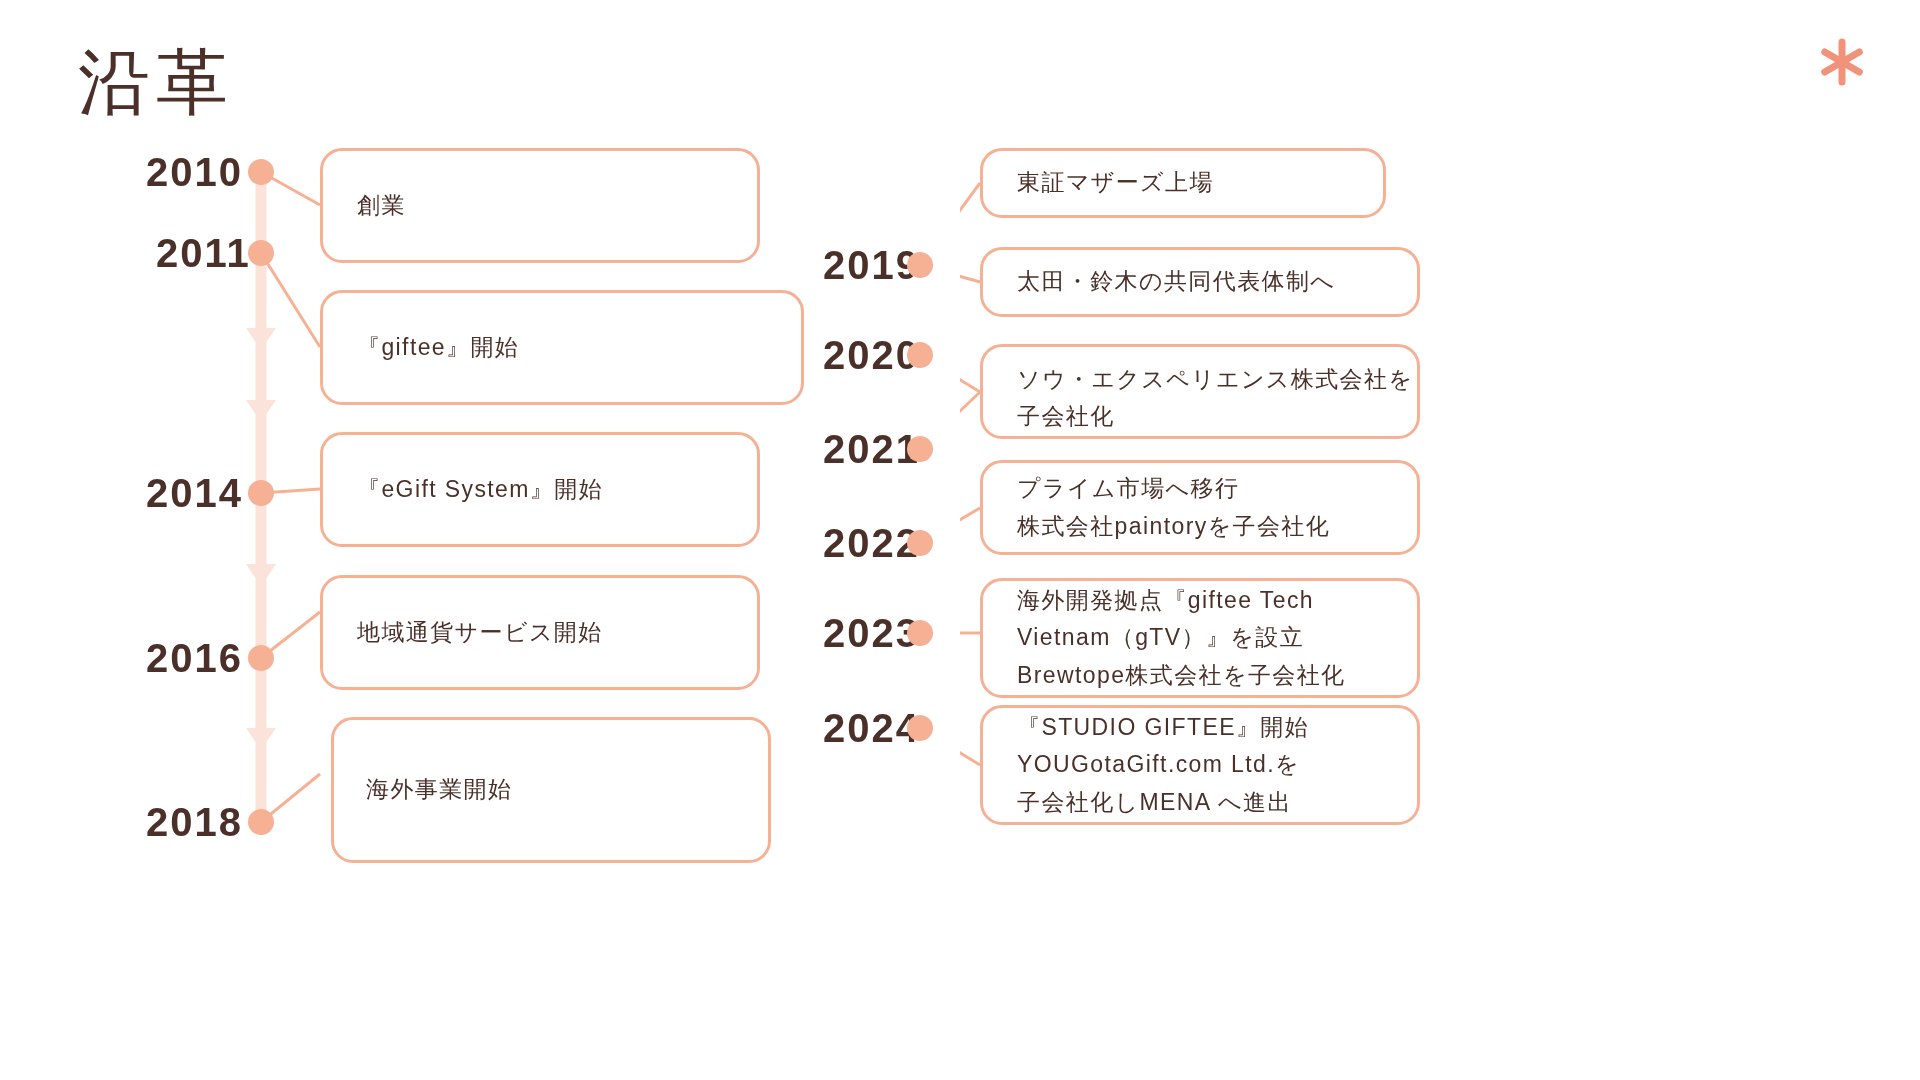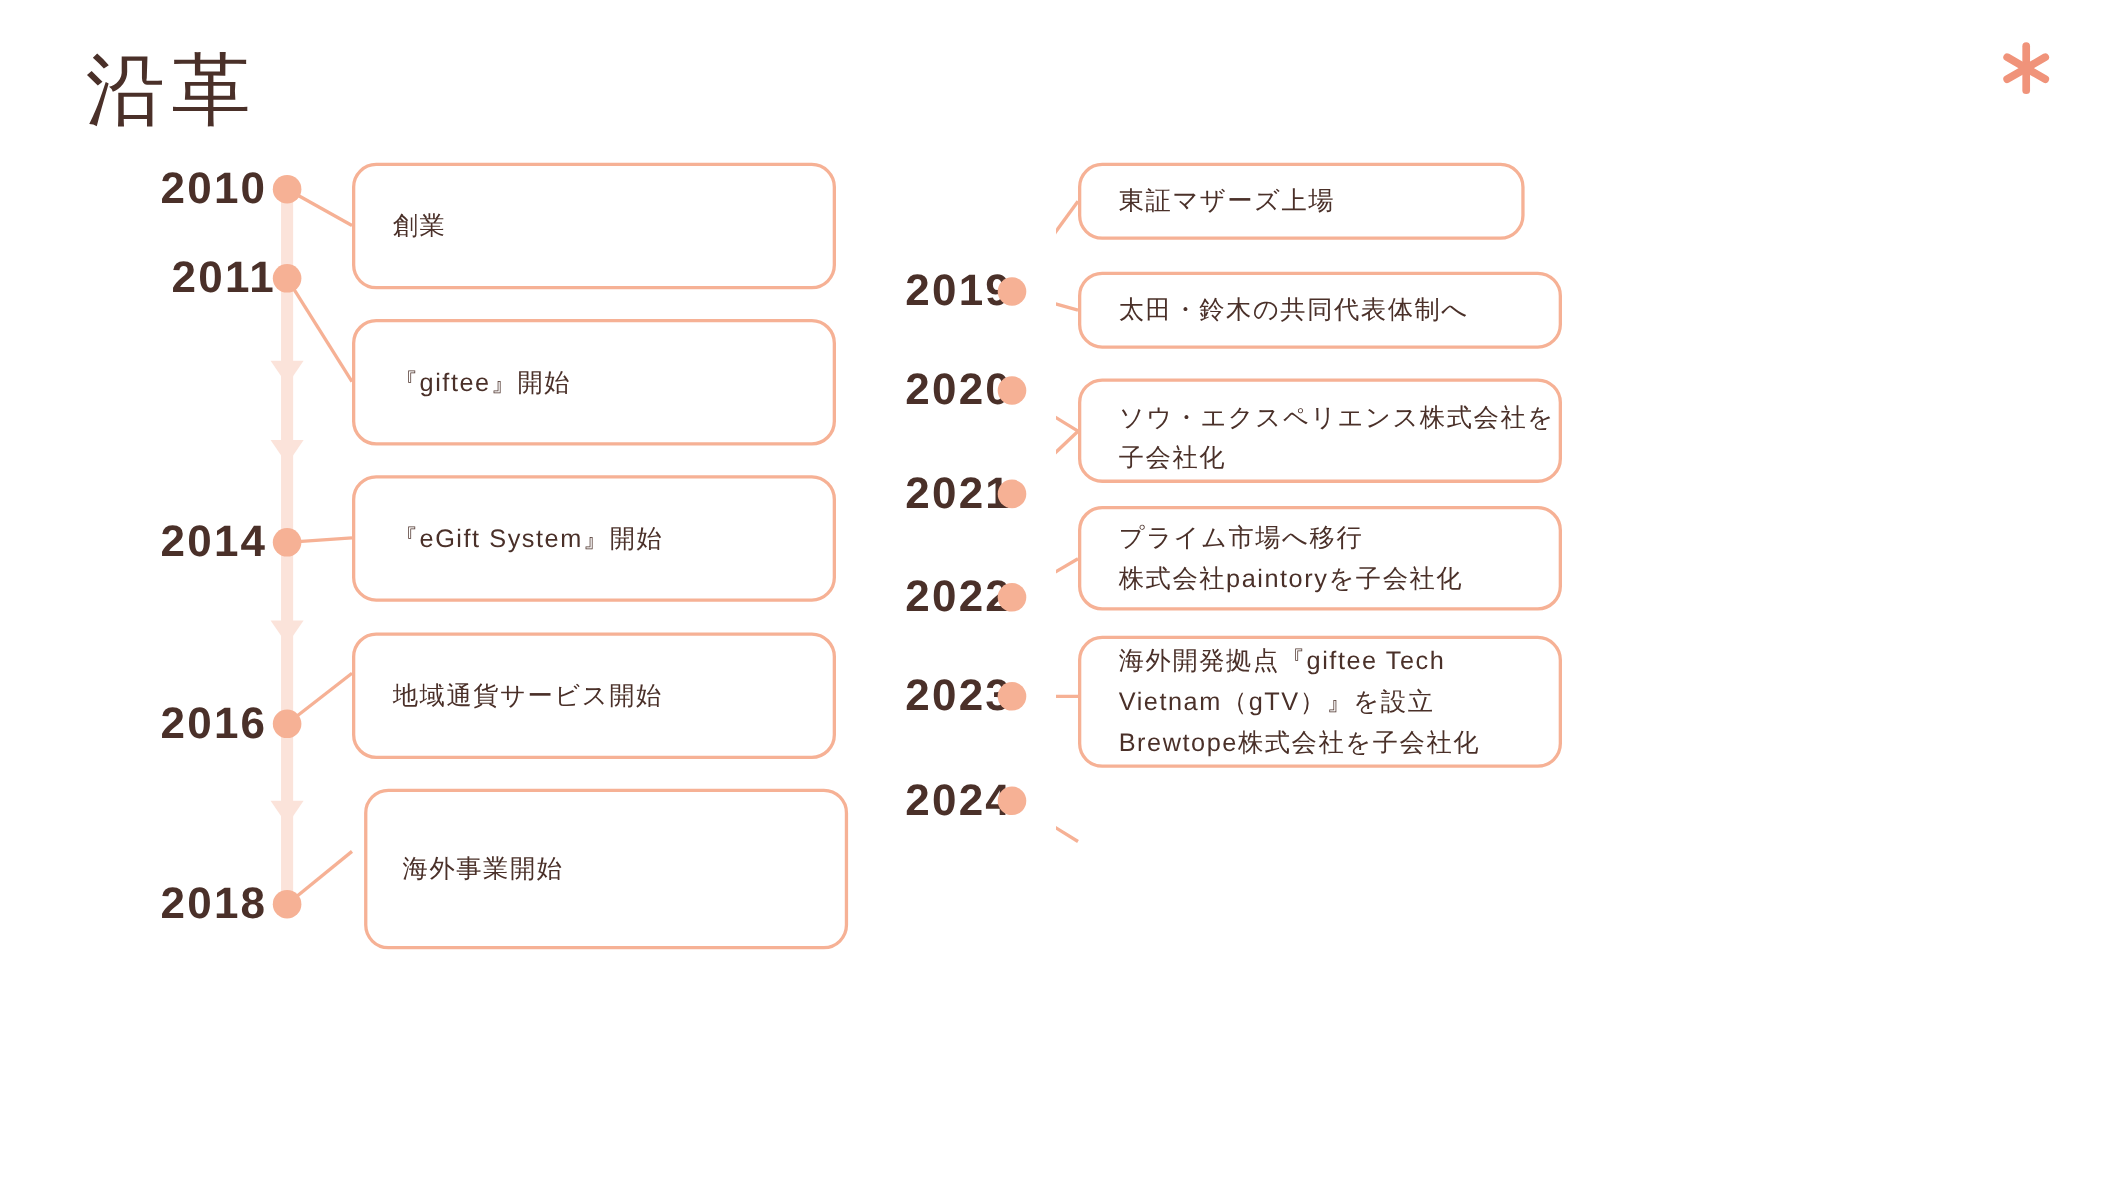--- a/index.html
+++ b/index.html
@@ -133,21 +133,21 @@
   </svg>
 
   <div class="year-label" style="left:146px; top:172px; width:90px;">2010</div>
   <div class="node-dot" style="left:261px; top:172px;"></div>
   <div class="event-card" style="left:320px; top:148px; width:440px; height:115px;">
     <div class="event-line">創業</div>
   </div>
 
   <div class="year-label" style="left:156px; top:253px; width:90px;">2011</div>
   <div class="node-dot" style="left:261px; top:253px;"></div>
-  <div class="event-card" style="left:320px; top:290px; width:440px; height:115px;">
+  <div class="event-card" style="left:320px; top:290px; width:484px; height:115px;">
     <div class="event-line">『giftee』開始</div>
   </div>
 
   <div class="year-label" style="left:146px; top:493px; width:90px;">2014</div>
   <div class="node-dot" style="left:261px; top:493px;"></div>
   <div class="event-card" style="left:320px; top:432px; width:440px; height:115px;">
     <div class="event-line">『eGift System』開始</div>
   </div>
 
   <div class="year-label" style="left:146px; top:658px; width:90px;">2016</div>
@@ -209,13 +209,18 @@
   <div class="year-label" style="left:-150px; top:633px; width:110px; padding-right:22px;">2023</div>
   <div class="node-dot" style="left:-40px; top:633px;"></div>
   <div class="event-card" style="left:20px; top:578px; width:440px; height:120px;">
     <div class="event-line">海外開発拠点『giftee Tech</div>
     <div class="event-line">Vietnam（gTV）』を設立</div>
     <div class="event-line">Brewtope株式会社を子会社化</div>
   </div>
 
   <div class="year-label" style="left:-150px; top:728px; width:110px; padding-right:22px;">2024</div>
   <div class="node-dot" style="left:-40px; top:728px;"></div>
+  <div class="event-card" style="left:20px; top:705px; width:440px; height:120px;">
+    <div class="event-line">『STUDIO GIFTEE』開始</div>
+    <div class="event-line">YOUGotaGift.com Ltd.を</div>
+    <div class="event-line">子会社化しMENA へ進出</div>
+  </div>
 </div>
 
 </body></html>

